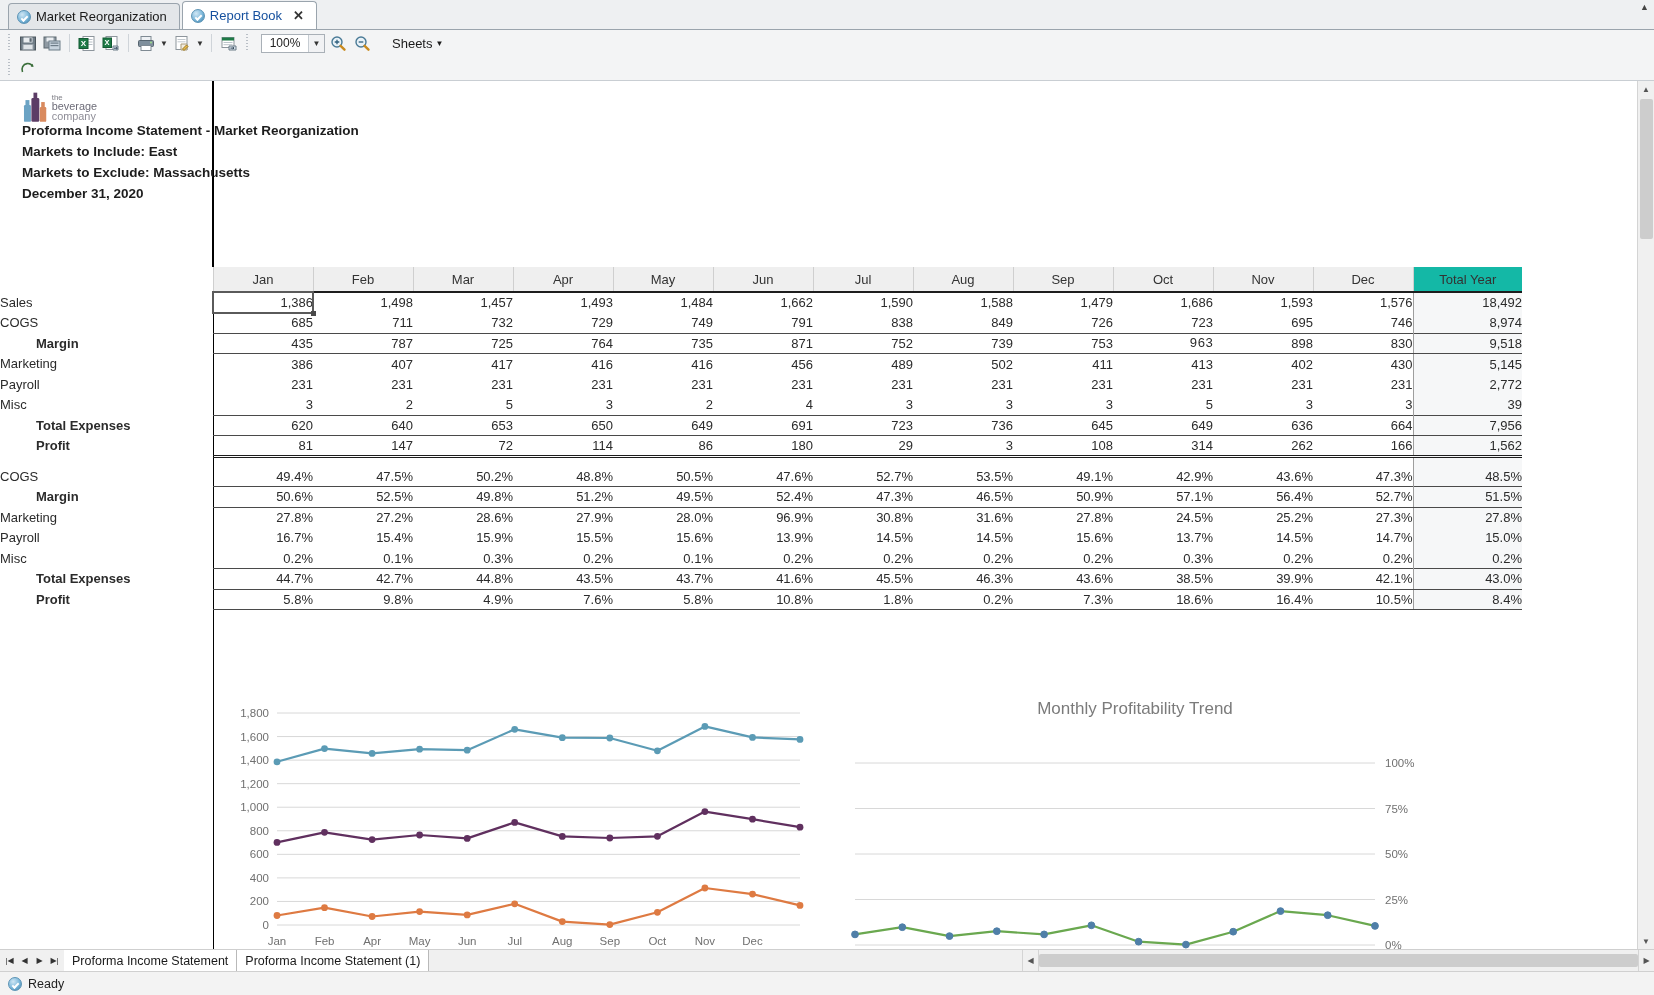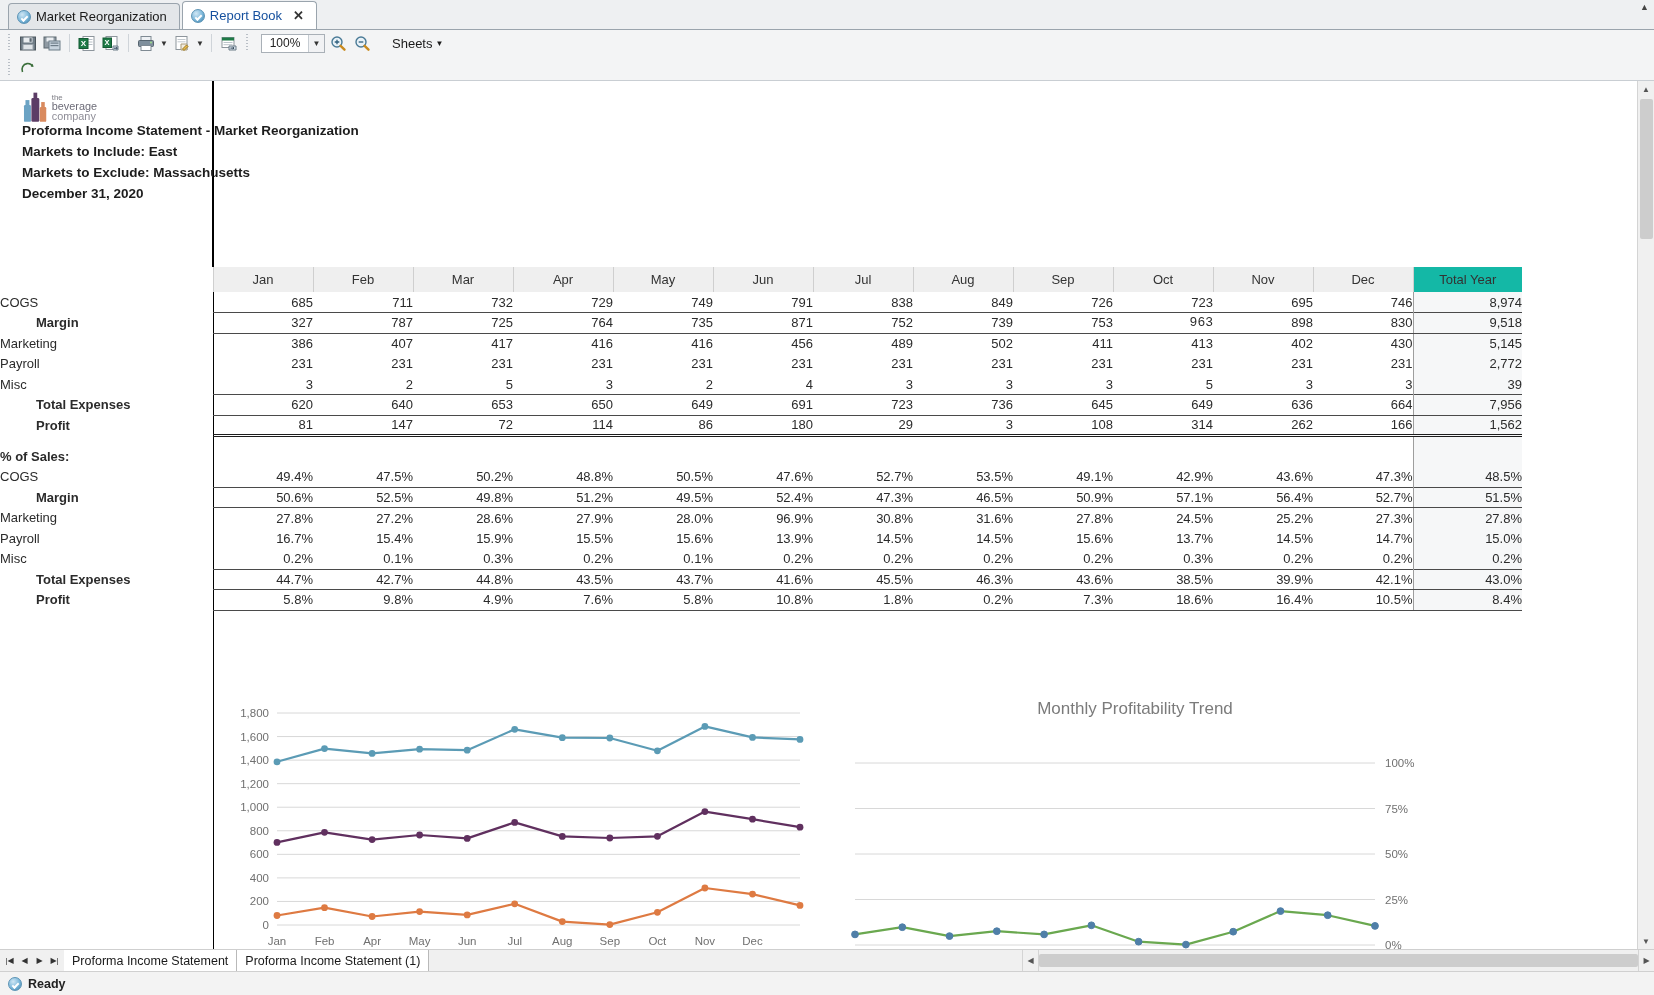--- a/index.html
+++ b/index.html
@@ -118,21 +118,21 @@
   .hscrollzone { display:flex; align-items:stretch; }
   .hs-left, .hs-right { width:16px; background:#f0f0f0; display:flex; align-items:center;
                         justify-content:center; font-size:8px; color:#555; border-left:1px solid #d4d4d4;}
   .hs-track { width:600px; background:#f0f0f0; border-left:1px solid #d4d4d4;
               display:flex; align-items:center; }
   .hs-thumb { height:13px; width:100%; background:#cdcdcd; border-radius:2px; }
 
   
   .statusbar { height:24px; background:#f3f3f3; border-top:1px solid #d0d0d0;
                display:flex; align-items:center; font-size:12.5px; color:#222; }
-  .st-left { display:flex; align-items:flex-end; gap:6px; padding-left:8px; width:300px;font-weight:bold; }
+  .st-left { display:flex; align-items:flex-end; gap:6px; padding-left:8px; width:300px; }
   .st-center { flex:1; text-align:center; }
   .st-right { width:320px; }
 
   
   .ico { width:18px; height:17px; display:block; }
 </style>
 </head>
 <body>
 
 <div id="app">
@@ -304,38 +304,54 @@
               <td class="colhdr">Jun</td>
               <td class="colhdr">Jul</td>
               <td class="colhdr">Aug</td>
               <td class="colhdr">Sep</td>
               <td class="colhdr">Oct</td>
               <td class="colhdr">Nov</td>
               <td class="colhdr">Dec</td>
               <td class="colhdr" style="background: #14b8a6;">Total Year</td>
             </tr>
             <tr>
+              <td class="lbl" style="height: 20.5px;">Sales</td>
+              <td class="num selcell" style="border-top: 2px solid rgb(29, 29, 29);">1,386</td>
+              <td class="num" style="border-top: 2px solid rgb(29, 29, 29);">1,498</td>
+              <td class="num" style="border-top: 2px solid rgb(29, 29, 29);">1,457</td>
+              <td class="num" style="border-top: 2px solid rgb(29, 29, 29);">1,493</td>
+              <td class="num" style="border-top: 2px solid rgb(29, 29, 29);">1,484</td>
+              <td class="num" style="border-top: 2px solid rgb(29, 29, 29);">1,662</td>
+              <td class="num" style="border-top: 2px solid rgb(29, 29, 29);">1,590</td>
+              <td class="num" style="border-top: 2px solid rgb(29, 29, 29);">1,588</td>
+              <td class="num" style="border-top: 2px solid rgb(29, 29, 29);">1,479</td>
+              <td class="num" style="border-top: 2px solid rgb(29, 29, 29);">1,686</td>
+              <td class="num" style="border-top: 2px solid rgb(29, 29, 29);">1,593</td>
+              <td class="num" style="border-top: 2px solid rgb(29, 29, 29);">1,576</td>
+              <td class="num ty" style="border-top: 2px solid rgb(29, 29, 29); border-left: 1px solid rgb(158, 158, 158);">18,492</td>
+            </tr>
+            <tr>
               <td class="lbl" style="height: 20.5px;">COGS</td>
               <td class="num">685</td>
               <td class="num">711</td>
               <td class="num">732</td>
               <td class="num">729</td>
               <td class="num">749</td>
               <td class="num">791</td>
               <td class="num">838</td>
               <td class="num">849</td>
               <td class="num">726</td>
               <td class="num">723</td>
               <td class="num">695</td>
               <td class="num">746</td>
               <td class="num ty" style="border-left: 1px solid rgb(158, 158, 158);">8,974</td>
             </tr>
             <tr>
               <td class="lbl ind1" style="height: 20.5px;">Margin</td>
-              <td class="num bold" style="border-top: 1px solid rgb(74, 74, 74); border-bottom: 1px solid rgb(74, 74, 74);">327</td>
+              <td class="num bold" style="border-top: 1px solid rgb(74, 74, 74); border-bottom: 1px solid rgb(74, 74, 74);">435</td>
               <td class="num bold" style="border-top: 1px solid rgb(74, 74, 74); border-bottom: 1px solid rgb(74, 74, 74);">787</td>
               <td class="num bold" style="border-top: 1px solid rgb(74, 74, 74); border-bottom: 1px solid rgb(74, 74, 74);">725</td>
               <td class="num bold" style="border-top: 1px solid rgb(74, 74, 74); border-bottom: 1px solid rgb(74, 74, 74);">764</td>
               <td class="num bold" style="border-top: 1px solid rgb(74, 74, 74); border-bottom: 1px solid rgb(74, 74, 74);">735</td>
               <td class="num bold" style="border-top: 1px solid rgb(74, 74, 74); border-bottom: 1px solid rgb(74, 74, 74);">871</td>
               <td class="num bold" style="border-top: 1px solid rgb(74, 74, 74); border-bottom: 1px solid rgb(74, 74, 74);">752</td>
               <td class="num bold" style="border-top: 1px solid rgb(74, 74, 74); border-bottom: 1px solid rgb(74, 74, 74);">739</td>
               <td class="num bold" style="border-top: 1px solid rgb(74, 74, 74); border-bottom: 1px solid rgb(74, 74, 74);">753</td>
               <td class="num bold" style="border-top: 1px solid rgb(74, 74, 74); border-bottom: 1px solid rgb(74, 74, 74); font-family: Liberation Mono, monospace;">963</td>
               <td class="num bold" style="border-top: 1px solid rgb(74, 74, 74); border-bottom: 1px solid rgb(74, 74, 74); margin-top: 20px;">898</td>
@@ -430,36 +446,20 @@
               <td style="border-top: 3px double rgb(29, 29, 29); height: 10px;"></td>
               <td style="border-top: 3px double rgb(29, 29, 29); height: 10px;"></td>
               <td style="border-top: 3px double rgb(29, 29, 29); height: 10px;"></td>
               <td style="border-top: 3px double rgb(29, 29, 29); height: 10px;"></td>
               <td style="border-top: 3px double rgb(29, 29, 29); height: 10px;"></td>
               <td style="border-top: 3px double rgb(29, 29, 29); height: 10px;"></td>
               <td style="border-top: 3px double rgb(29, 29, 29); height: 10px;"></td>
               <td style="border-top: 3px double rgb(29, 29, 29); height: 10px;"></td>
               <td style="border-top: 3px double rgb(29, 29, 29); height: 10px;"></td>
               <td class="ty" style="border-top: 3px double rgb(29, 29, 29); height: 10px; border-left: 1px solid rgb(158, 158, 158);"></td>
-            </tr>
-            <tr>
-              <td class="lbl" style="font-weight: bold; height: 21px;">% of Sales:</td>
-              <td style="height: 21px;"></td>
-              <td style="height: 21px;"></td>
-              <td style="height: 21px;"></td>
-              <td style="height: 21px;"></td>
-              <td style="height: 21px;"></td>
-              <td style="height: 21px;"></td>
-              <td style="height: 21px;"></td>
-              <td style="height: 21px;"></td>
-              <td style="height: 21px;"></td>
-              <td style="height: 21px;"></td>
-              <td style="height: 21px;"></td>
-              <td style="height: 21px;"></td>
-              <td class="ty" style="height: 21px; border-left: 1px solid rgb(158, 158, 158);"></td>
             </tr>
             <tr>
               <td class="lbl" style="height: 20.5px;">COGS</td>
               <td class="num">49.4%</td>
               <td class="num">47.5%</td>
               <td class="num">50.2%</td>
               <td class="num">48.8%</td>
               <td class="num">50.5%</td>
               <td class="num">47.6%</td>
               <td class="num">52.7%</td>

